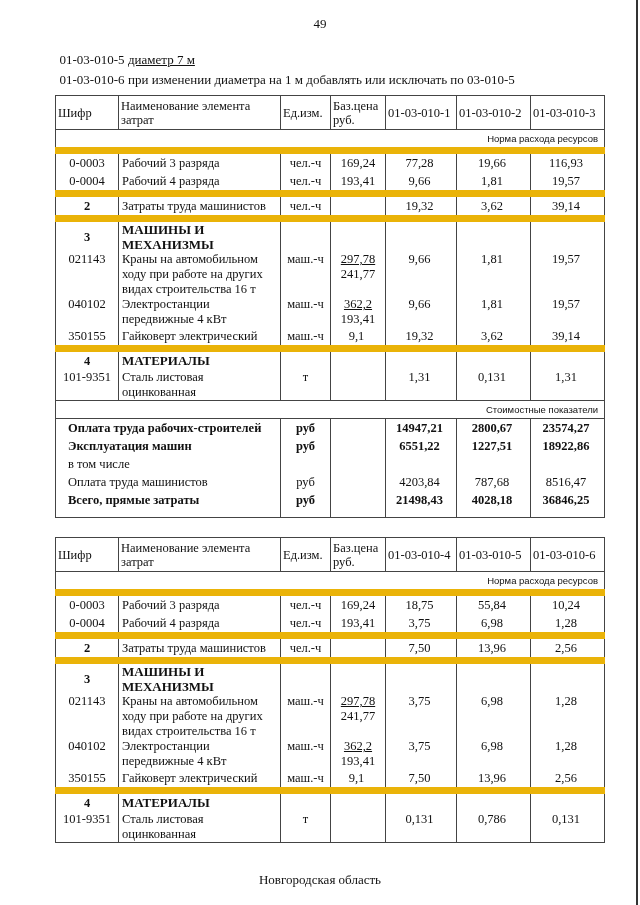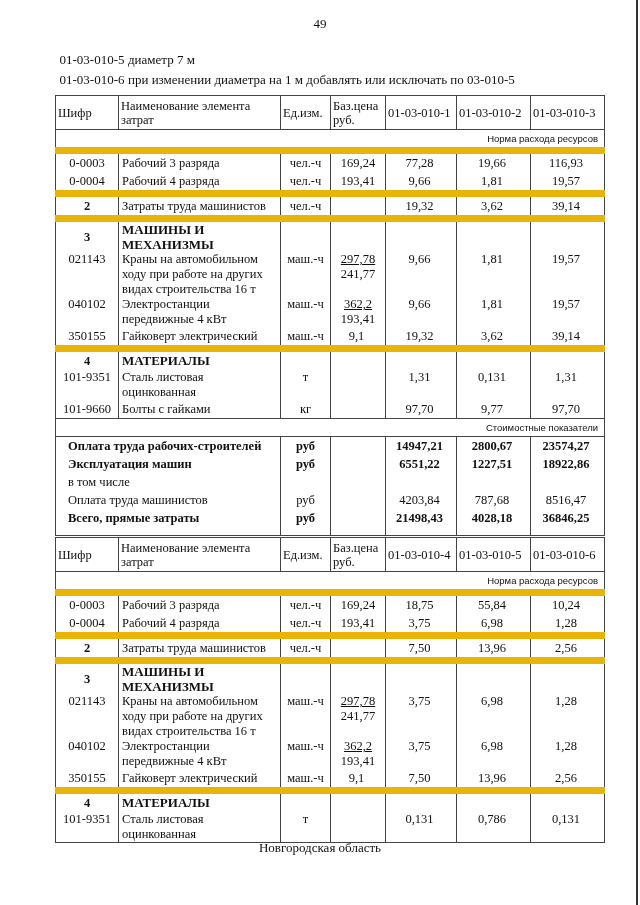--- a/index.html
+++ b/index.html
@@ -4,23 +4,23 @@
 <style>
   html, body { margin: 0; padding: 0; background: #fff; }
   body {
     width: 640px; height: 905px; position: relative; overflow: hidden;
     font-family: "Liberation Serif", serif; color: #111; font-size: 12.5px;
   }
   .page-num { position: absolute; top: 16px; left: 0; width: 640px; text-align: center; font-size: 13px; }
   .right-rule { position: absolute; left: 636px; top: 0; width: 2px; height: 905px; background: #333; }
   .intro { position: absolute; left: 56px; font-size: 13px; }
   .intro .code { display: inline-block; width: 72px; }
-  .intro1 { top: 52px; }
+  .intro1 { top: 52px; text-decoration: underline; }
   .intro2 { top: 72px; }
-  .footer { position: absolute; top: 840px; left: 0; width: 640px; text-align: center; font-size: 13px; }
+  .footer { position: absolute; top: 872px; left: 0; width: 640px; text-align: center; font-size: 13px; }
 
   table.norm {
     position: absolute; left: 55px; width: 549px;
     border-collapse: collapse; table-layout: fixed;
     font-size: 12.5px; line-height: 15px;
   }
   table.norm td, table.norm th { padding: 0 3px; vertical-align: top; }
   table.norm th {
     font-weight: normal; text-align: left; vertical-align: middle;
     border: 1px solid #444; height: 33px; line-height: 14px; padding: 0 2px;
@@ -166,29 +166,20 @@
   </tr>
   <tr>
     <td class="vl code">101-9351</td>
     <td class="vl name">Сталь листовая оцинкованная</td>
     <td class="vl ctr">т</td>
     <td class="vl ctr"></td>
     <td class="vl num">1,31</td>
     <td class="vl num">0,131</td>
     <td class="vl num">1,31</td>
   </tr>
-  <tr class="r bot">
-    <td class="vl code">101-9660</td>
-    <td class="vl name">Болты с гайками</td>
-    <td class="vl ctr">кг</td>
-    <td class="vl ctr"></td>
-    <td class="vl num">97,70</td>
-    <td class="vl num">9,77</td>
-    <td class="vl num">97,70</td>
-  </tr>
   <tr class="sect">
     <td colspan="7">Стоимостные показатели</td>
   </tr>
 
   <tr class="cost b">
     <td colspan="2" class="vl sum-name">Оплата труда рабочих-строителей</td>
     <td class="vl ctr">руб</td>
     <td class="vl"></td>
     <td class="vl num">14947,21</td>
     <td class="vl num">2800,67</td>

